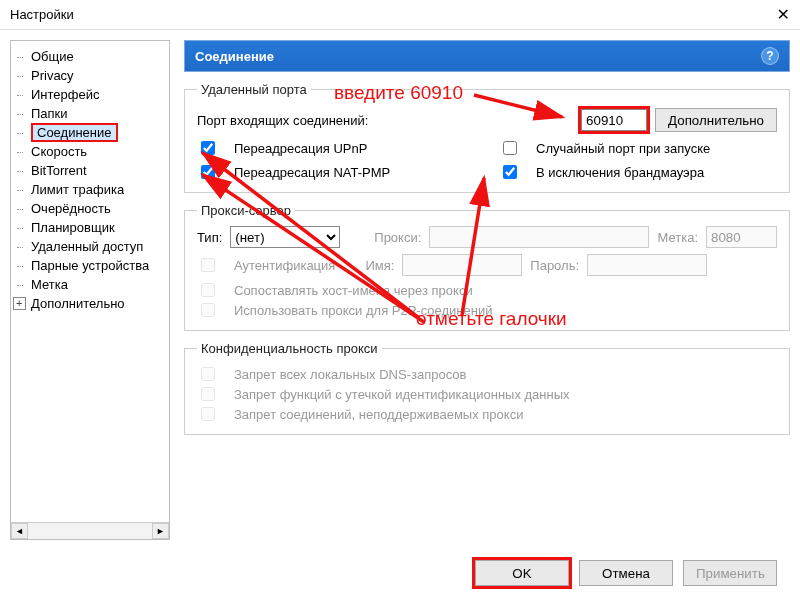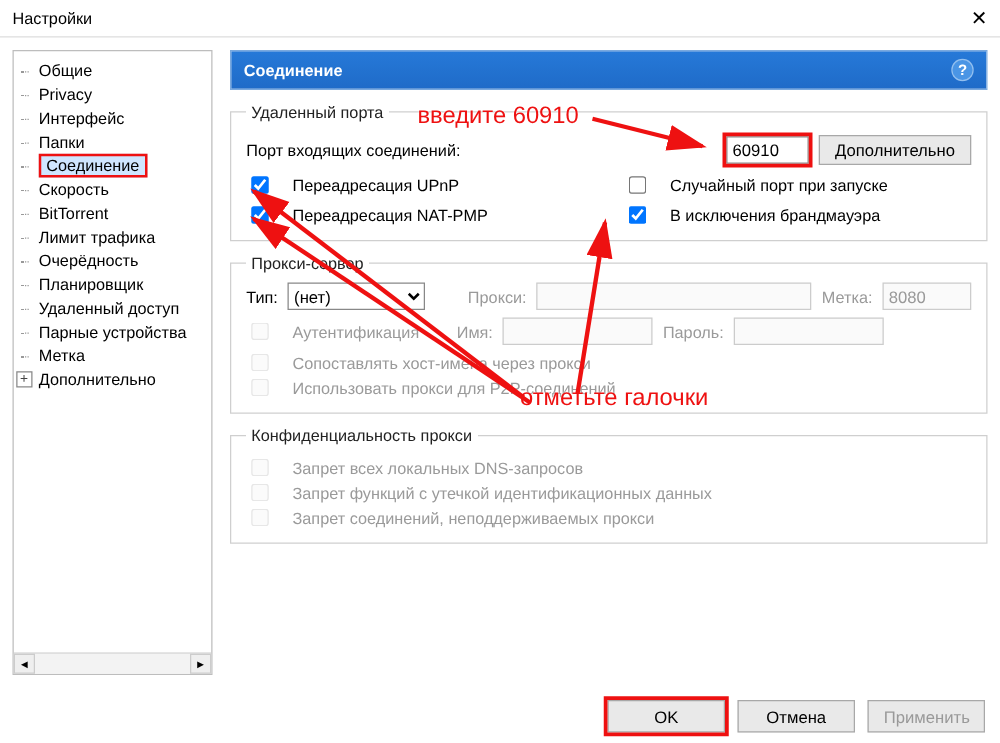--- a/index.html
+++ b/index.html
@@ -162,21 +162,21 @@
     border: 1px solid #ccc;
     background: #fafafa;
     color: #999;
     padding: 0 4px;
   }
   .proxy-row { display:flex; align-items:center; gap:8px; }
   .proxy-row .grow { flex:1; }
   .footer {
     position: absolute;
     bottom: 8px;
-    right: 12px;
+    right: 23px;
     display: flex;
     gap: 10px;
   }
   .footer button { width: 94px; height: 26px; }
   .footer .ok { outline: 3px solid #e11; }
   .footer .apply { color: #999; }
   
   .ann {
     position: absolute;
     color: #e11;

